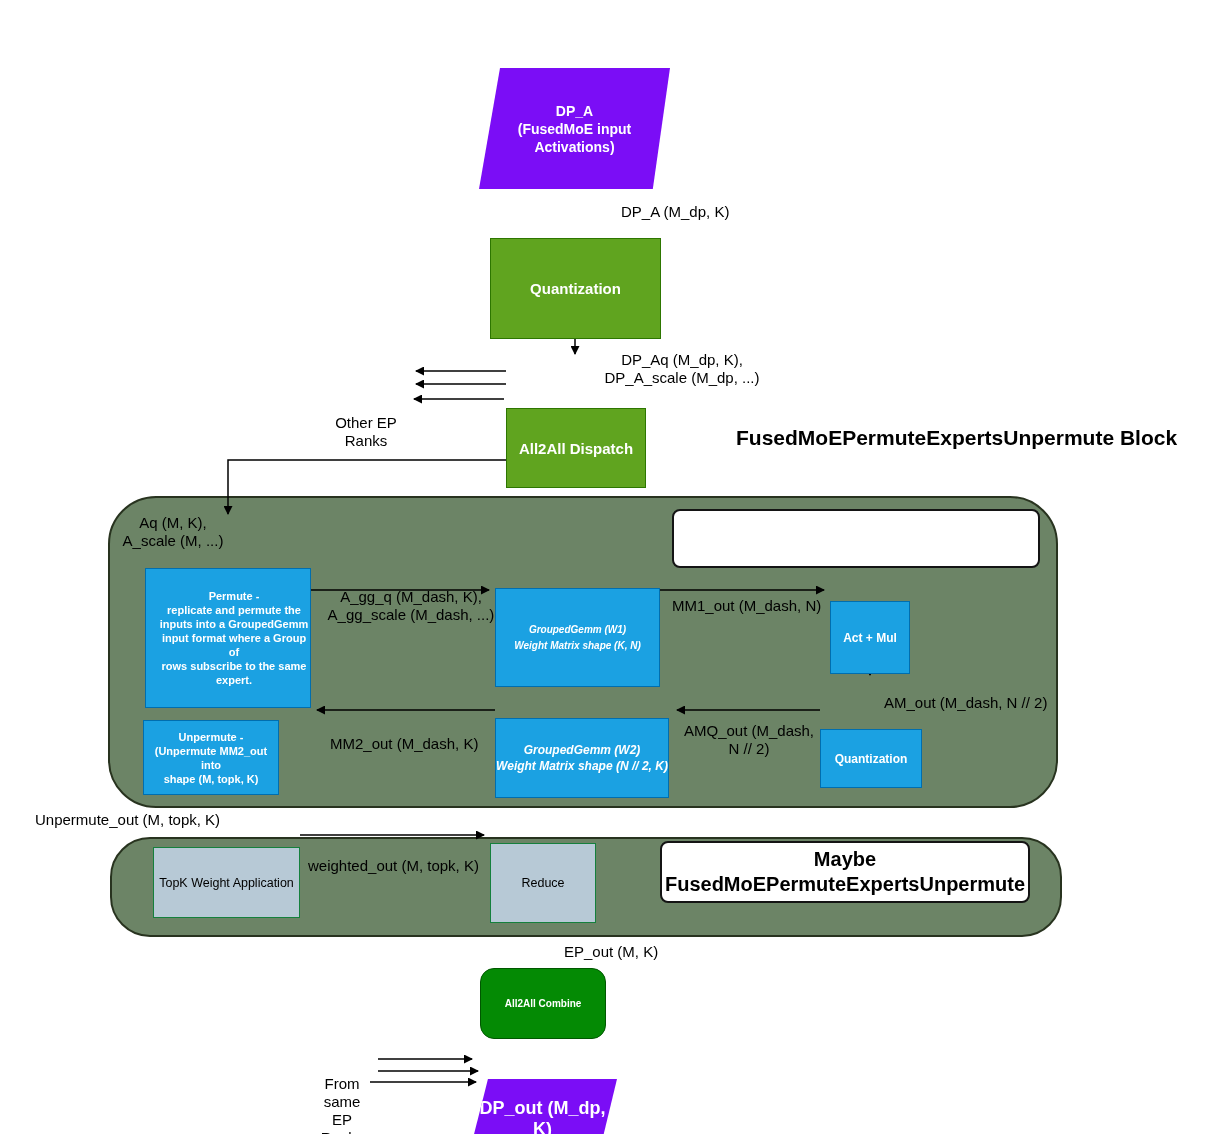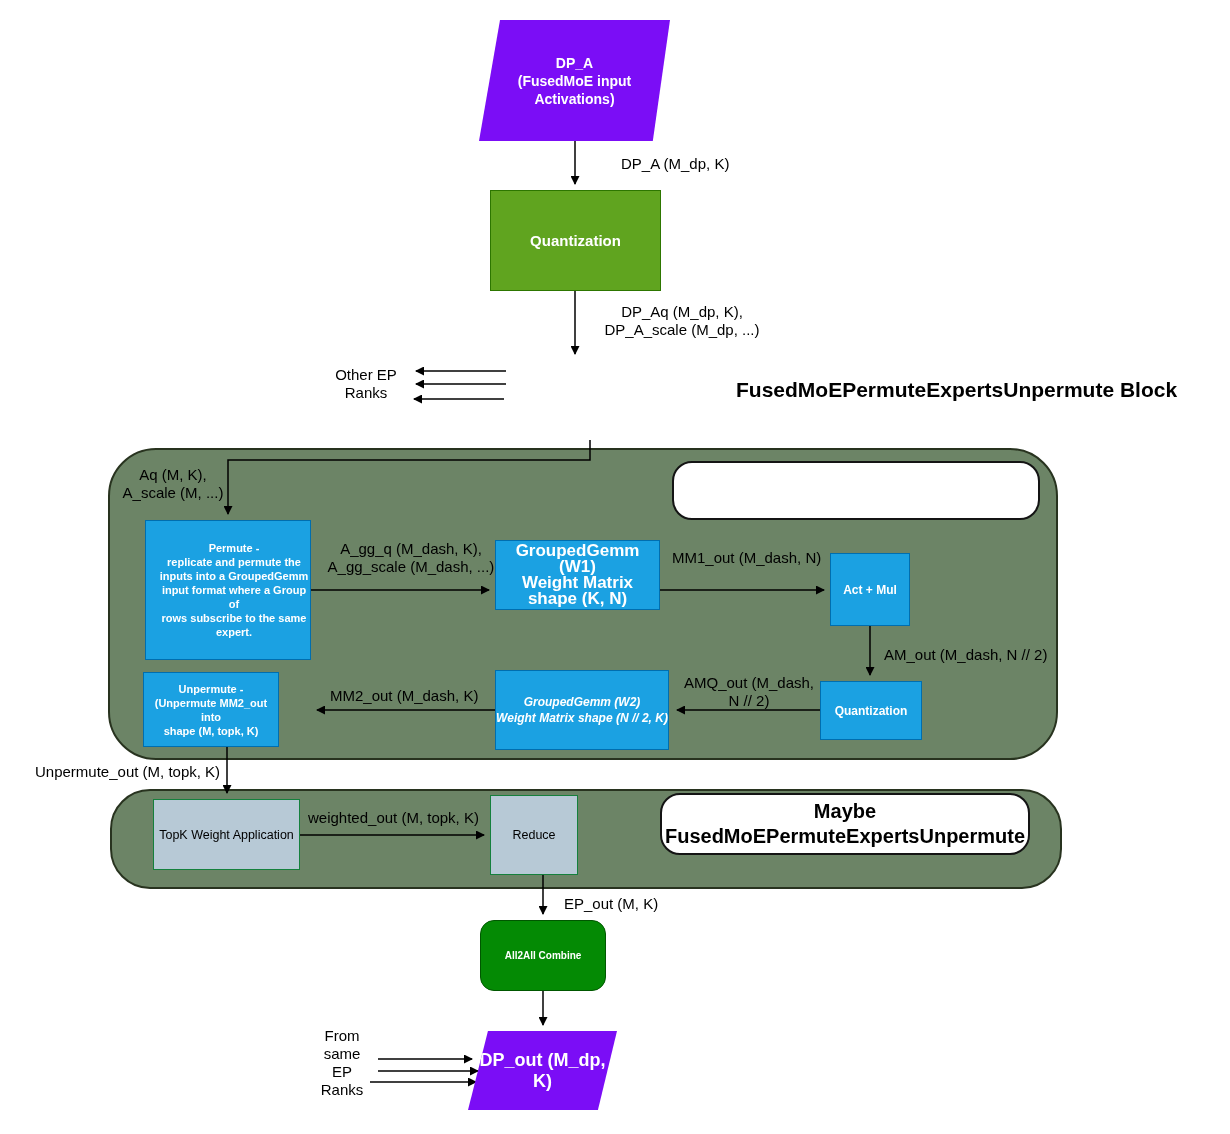--- a/index.html
+++ b/index.html
@@ -1,30 +1,30 @@
 <!DOCTYPE html>
 <html><head>
 <meta charset="utf-8">
 <style>
   html,body{margin:0;padding:0;background:#ffffff;}
   #canvas{position:relative;width:1230px;height:1134px;background:#ffffff;
           font-family:"Liberation Sans","DejaVu Sans",sans-serif;overflow:hidden;}
-  .abs{position:absolute;box-sizing:border-box;}
+  .abs{position:absolute;box-sizing:border-box;margin-top:48px;}
   svg.wires{position:absolute;left:0;top:0;width:1230px;height:1134px;pointer-events:none;}
 
   .node{display:flex;align-items:center;justify-content:center;text-align:center;}
   .lines span{display:block;}
 
   .purple{background:#7B0DF6;color:#ffffff;font-weight:bold;}
   .green{background:#60A41F;border:1px solid #2d7600;color:#ffffff;font-weight:bold;}
   .dgreen{background:#048A04;border:1px solid #005700;color:#ffffff;font-weight:bold;}
   .blue{background:#1BA1E2;border:1px solid #006EAF;color:#ffffff;font-weight:bold;}
   .slate{background:#B7C9D6;border:1px solid #15803d;color:#000000;}
   .container{background:#6C8466;border:2px solid #28331f;}
-  .whitelabel{background:#ffffff;border:2px solid #141414;border-radius:20px;
+  .whitelabel{background:#ffffff;border:2px solid #141414;border-radius:8px;
               color:#000;font-weight:bold;display:flex;align-items:center;
               justify-content:center;text-align:center;}
   .elabel{color:#000;font-size:15px;line-height:18px;}
   .center{text-align:center;}
 </style>
 </head>
 <body>
 
 <div id="canvas">
 
@@ -70,20 +70,21 @@
 
   <div class="abs node green" style="left:490px;top:190px;width:171px;height:101px;font-size:15px;">Quantization</div>
 
   <div class="abs elabel center" style="left:598px;top:303px;width:168px;">
     <span class="lines">
       <span>DP_Aq (M_dp, K),</span>
       <span>DP_A_scale (M_dp, ...)</span>
     </span>
   </div>
 
+  <div class="abs node green" style="left:506px;top:360px;width:140px;height:80px;font-size:15px;">All2All Dispatch</div>
 
   <div class="abs elabel center" style="left:326px;top:366px;width:80px;">
     <span class="lines">
       <span>Other EP</span>
       <span>Ranks</span>
     </span>
   </div>
 
   <div class="abs" style="left:736px;top:378px;font-size:21px;font-weight:bold;color:#000;">FusedMoEPermuteExpertsUnpermute Block</div>
 
@@ -107,21 +108,21 @@
     </div>
   </div>
 
   <div class="abs elabel center" style="left:322px;top:540px;width:178px;">
     <span class="lines">
       <span>A_gg_q (M_dash, K),</span>
       <span>A_gg_scale (M_dash, ...)</span>
     </span>
   </div>
 
-  <div class="abs node blue" style="left:495px;top:540px;width:165px;height:70px;font-size:17px;line-height:16px;">
+  <div class="abs node blue" style="left:495px;top:540px;width:165px;height:99px;font-size:10px;line-height:16px;font-style:italic;">
     <div class="lines">
       <span>GroupedGemm (W1)</span>
       <span>Weight Matrix shape (K, N)</span>
     </div>
   </div>
 
   <div class="abs elabel" style="left:672px;top:549px;">MM1_out (M_dash, N)</div>
 
   <div class="abs node blue" style="left:830px;top:553px;width:80px;height:73px;font-size:12px;">Act + Mul</div>
 
@@ -152,21 +153,21 @@
       <span>shape (M, topk, K)</span>
     </div>
   </div>
 
   <div class="abs elabel" style="left:35px;top:763px;">Unpermute_out (M, topk, K)</div>
 
   <div class="abs node slate" style="left:153px;top:799px;width:147px;height:71px;font-size:12.5px;">TopK Weight Application</div>
 
   <div class="abs elabel" style="left:308px;top:809px;">weighted_out (M, topk, K)</div>
 
-  <div class="abs node slate" style="left:490px;top:795px;width:88px;height:80px;font-size:12.5px;">Reduce</div>
+  <div class="abs node slate" style="left:490px;top:795px;width:106px;height:80px;font-size:12.5px;">Reduce</div>
 
   <div class="abs whitelabel" style="left:660px;top:793px;width:370px;height:62px;font-size:20px;line-height:25px;">
     <span class="lines">
       <span>Maybe</span>
       <span>FusedMoEPermuteExpertsUnpermute</span>
     </span>
   </div>
 
   <div class="abs elabel" style="left:564px;top:895px;">EP_out (M, K)</div>
 

